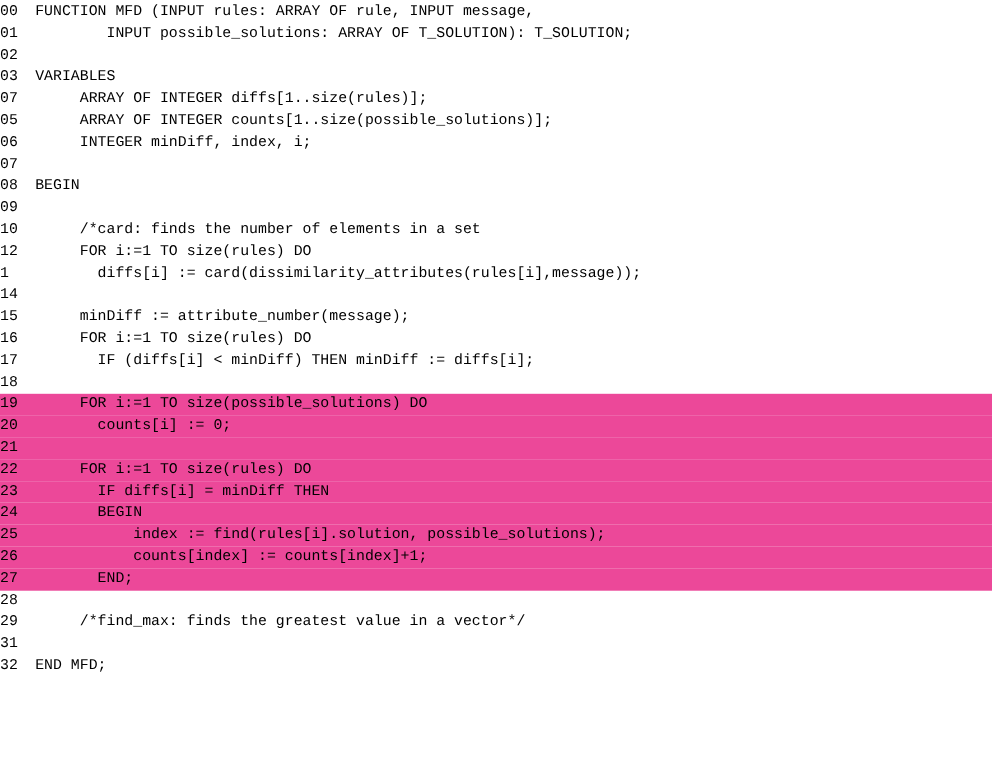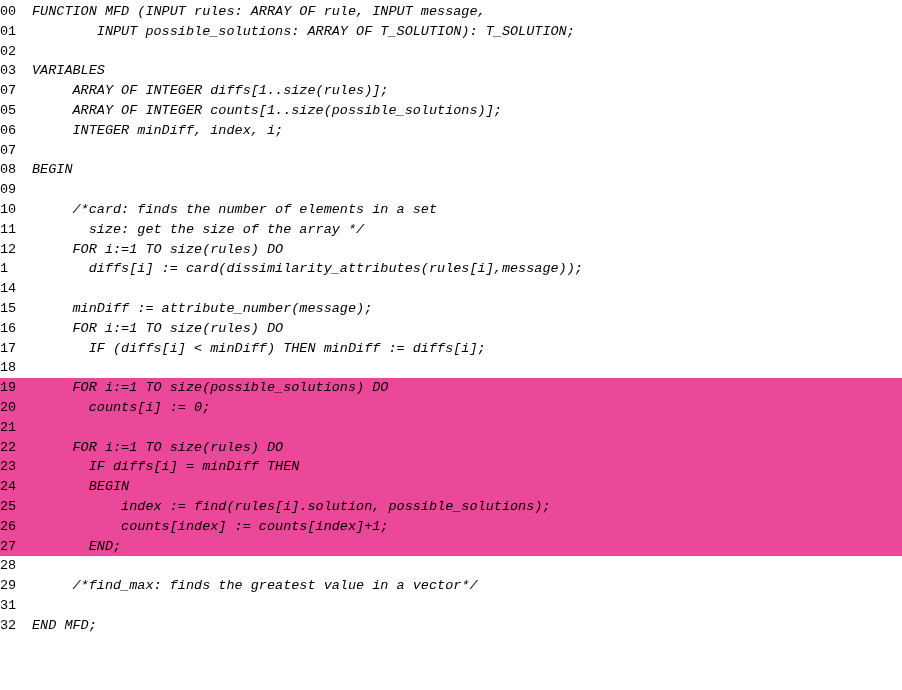--- a/index.html
+++ b/index.html
@@ -46,21 +46,20 @@
       color: #000000;
       user-select: none;
       flex-shrink: 0;
     }
 
     .line-content {
       display: inline-block;
       white-space: pre;
       flex: 1;
       padding-left: 4px;
-      font-style: italic;
     }
   </style>
 </head>
 <body>
 
 <div class="code-container">
 <div class="code-line">
       <span class="line-number">00</span>
       <span class="line-content">FUNCTION MFD (INPUT rules: ARRAY OF rule, INPUT message,</span>
     </div>
@@ -96,24 +95,20 @@
       <span class="line-number">08</span>
       <span class="line-content">BEGIN</span>
     </div>
     <div class="code-line">
       <span class="line-number">09</span>
       <span class="line-content"></span>
     </div>
     <div class="code-line">
       <span class="line-number">10</span>
       <span class="line-content">     /*card: finds the number of elements in a set</span>
-    </div>
-    <div class="code-line">
-      <span class="line-number">11</span>
-      <span class="line-content">       size: get the size of the array */</span>
     </div>
     <div class="code-line">
       <span class="line-number">12</span>
       <span class="line-content">     FOR i:=1 TO size(rules) DO</span>
     </div>
     <div class="code-line">
       <span class="line-number">1</span>
       <span class="line-content">       diffs[i] := card(dissimilarity_attributes(rules[i],message));</span>
     </div>
     <div class="code-line">

